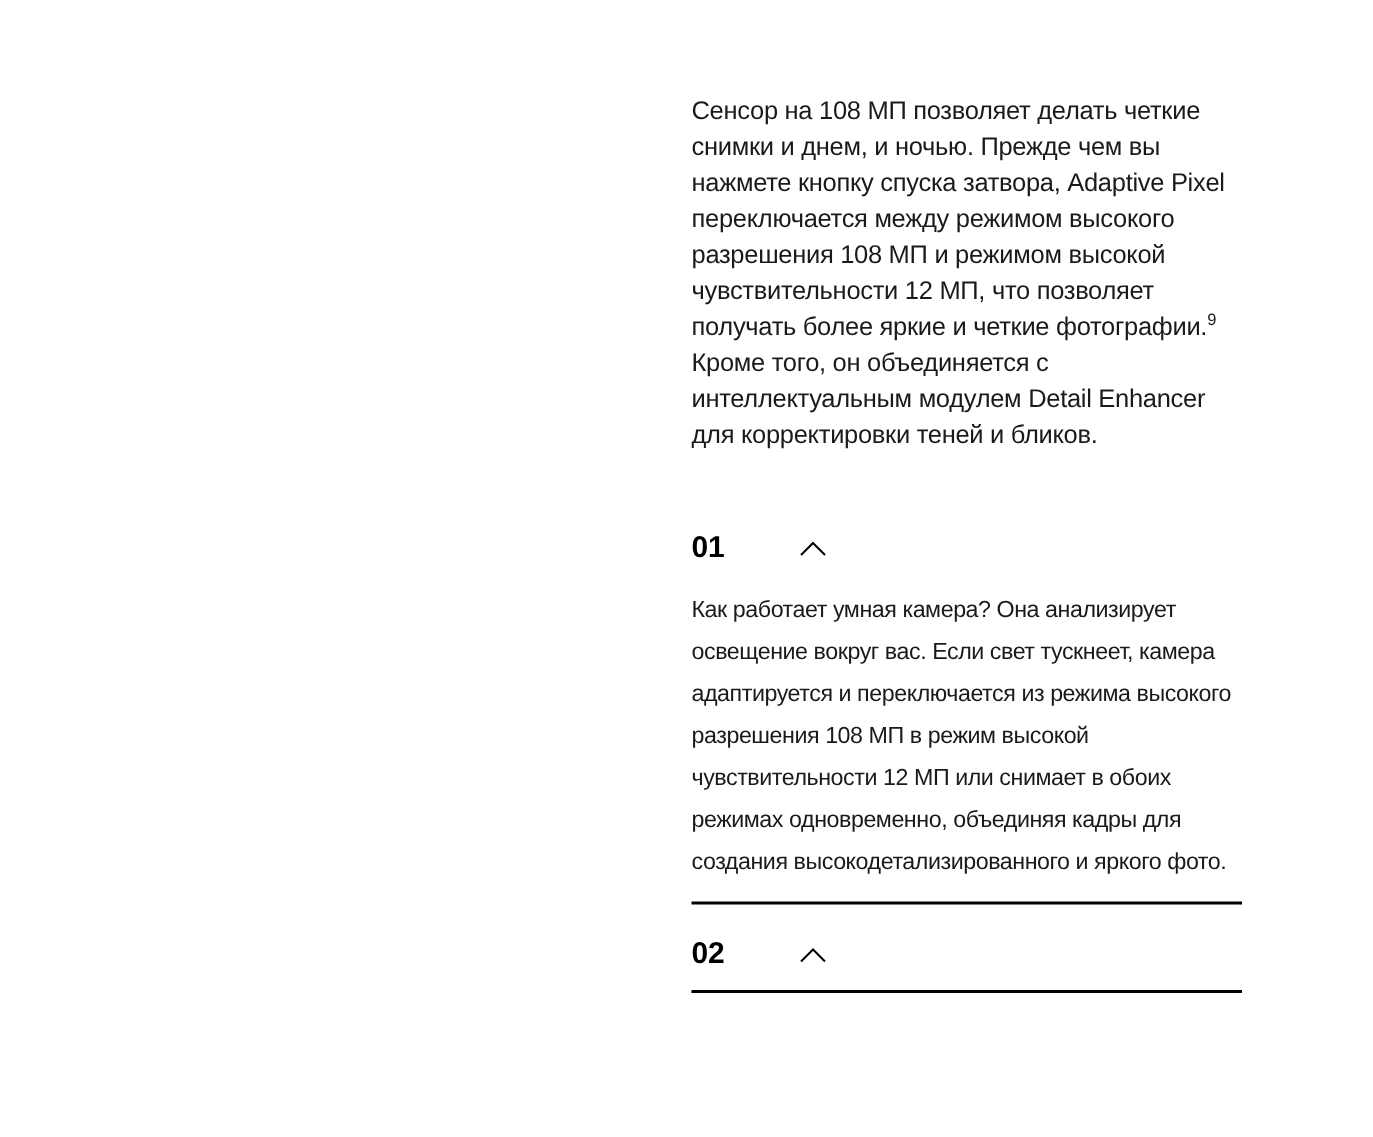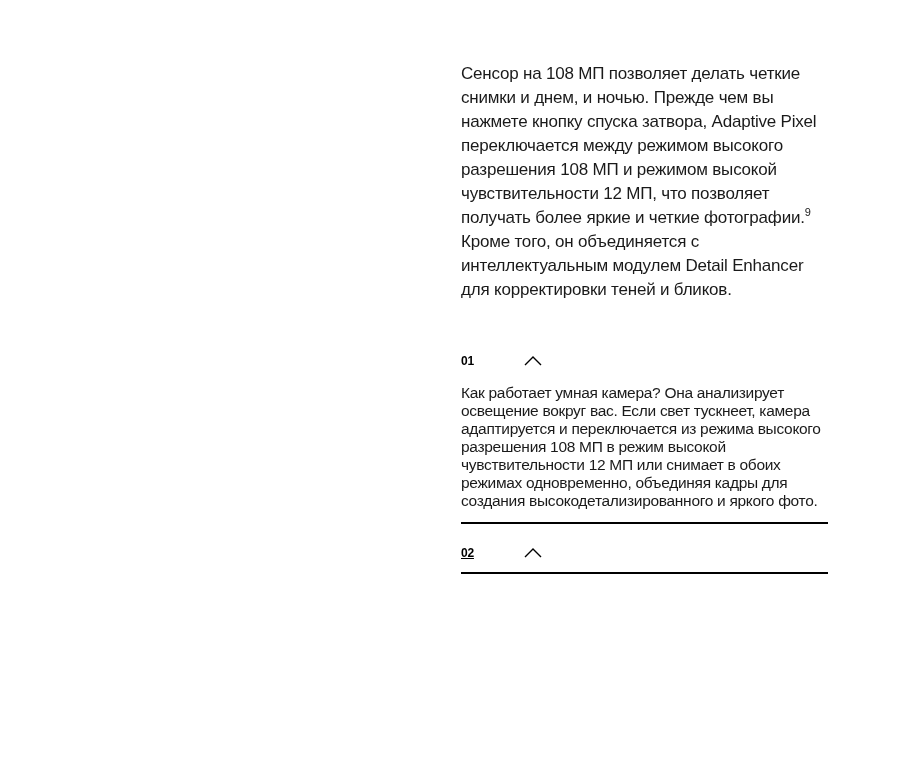--- a/index.html
+++ b/index.html
@@ -33,26 +33,25 @@
   .intro sup {
     font-size: 11px;
     line-height: 0;
     vertical-align: super;
   }
   .accordion {
     margin-top: 52px;
   }
   .acc-item + .acc-item {
     margin-top: 22px;
-    text-decoration: underline;
   }
   .acc-header {
     display: flex;
     align-items: center;
-    font-size: 12px;
+    font-size: 20px;
     letter-spacing: -0.2px;
     color: #000000;
     cursor: pointer;
     gap: 28px;
   }
   .acc-num {
     font-weight: 700;
     margin-right: 13px;
     flex: 0 0 auto;
   }
@@ -64,21 +63,21 @@
     width: 20px;
     height: 14px;
     display: flex;
     align-items: center;
     justify-content: center;
     margin-left: 8px;
   }
   .acc-body {
     margin: 16px 0 0 0;
     font-size: 15.5px;
-    line-height: 18px;
+    line-height: 28px;
     letter-spacing: -0.3px;
     color: #1a1a1a;
   }
   .divider {
     border: none;
     border-top: 2px solid #000000;
     margin: 12px 0 0 0;
     height: 0;
   }
 </style>

